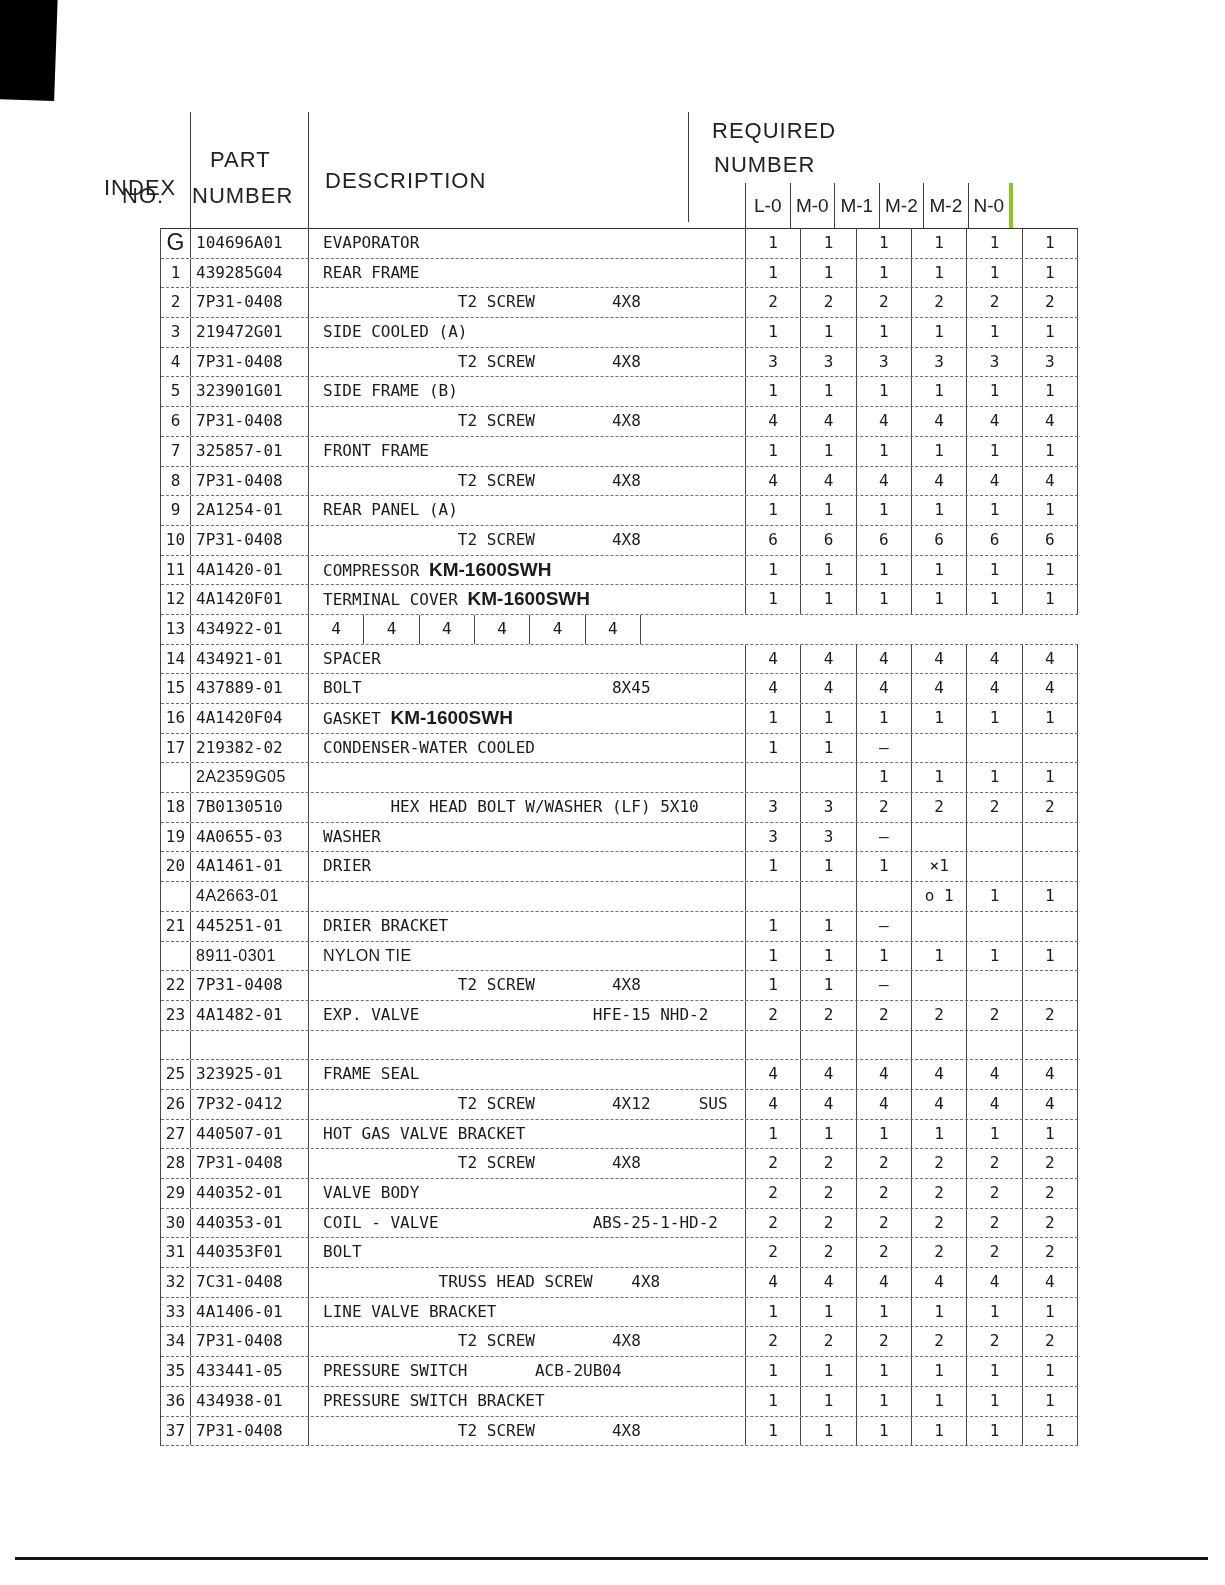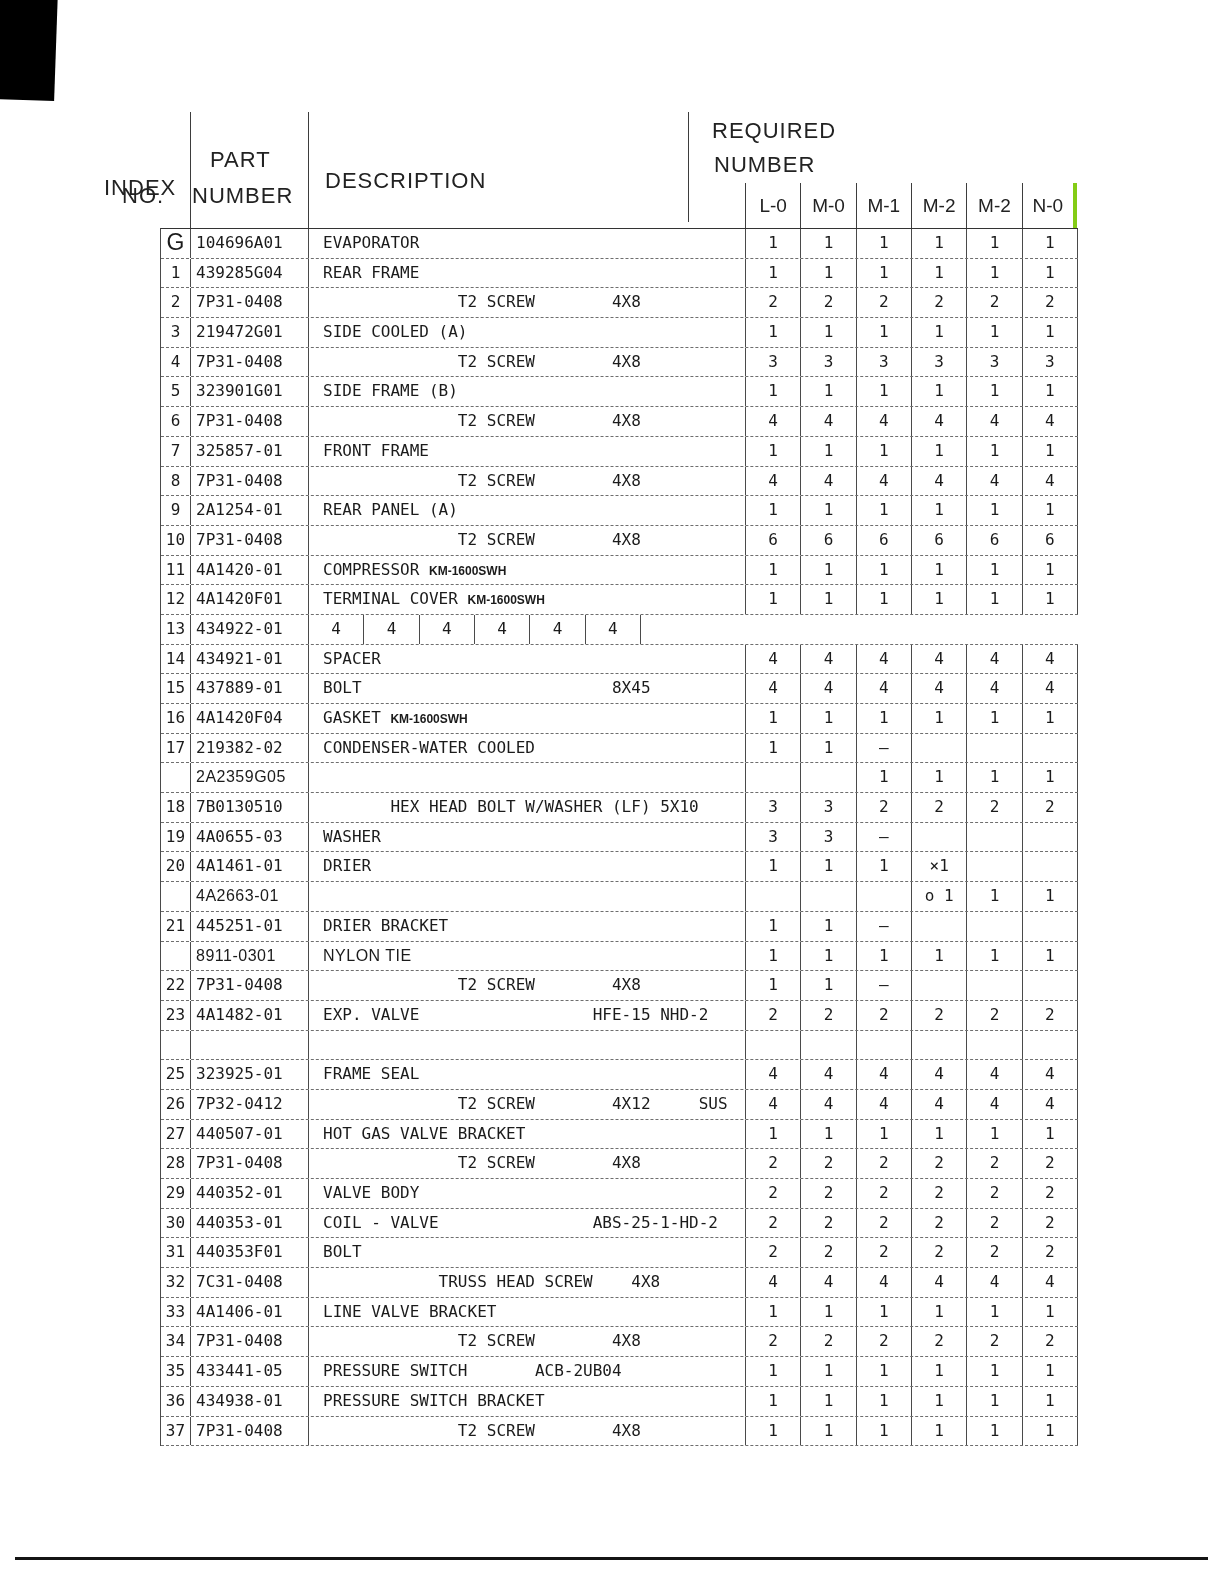--- a/index.html
+++ b/index.html
@@ -21,21 +21,21 @@
     position:absolute;left:15px;top:1557px;width:1193px;height:3px;background:#141414;
   }
   
   .hdr-label{
     position:absolute;
     font-family:"Liberation Sans", sans-serif;
     font-size:22px;color:#222;letter-spacing:1px;white-space:nowrap;
   }
   .hline, .vline{position:absolute;background:#3d3d3d;}
   .qty-headers{
-    position:absolute;left:745px;top:183px;width:332px;height:45px;
+    position:absolute;left:745px;top:183px;width:268px;height:45px;
     display:flex;
   }
   .qty-h{
     width:55.33px;box-sizing:border-box;
     border-left:1px solid #3d3d3d;
     font-family:"Liberation Sans", sans-serif;
     font-size:19px;color:#222;
     display:flex;align-items:center;justify-content:center;
   }
   .qty-h:last-child{border-right:4px solid #84cc16;}
@@ -56,21 +56,21 @@
     font-size:16px;line-height:28.5px;
     overflow:hidden;white-space:pre;
   }
   .c-index{width:30px;text-align:center;}
   .c-index.big{font-family:"Liberation Sans",sans-serif;font-size:23px;line-height:27px;}
   .c-part{width:118px;padding-left:5px;letter-spacing:0px;}
   .c-desc{width:437px;padding-left:14px;}
   .c-qty{width:55.33px;text-align:center;}
   .kmbold{
     font-family:"Liberation Sans",sans-serif;
-    font-weight:700;font-size:12px;letter-spacing:0px;
+    font-weight:700;font-size:19px;letter-spacing:0px;
   }
   .alt{font-family:"Liberation Sans",sans-serif;font-size:17px;letter-spacing:0.5px;}
 </style>
 </head>
 <body>
 
 <div class="page">
 
   <div class="scan-blot"></div>
 

